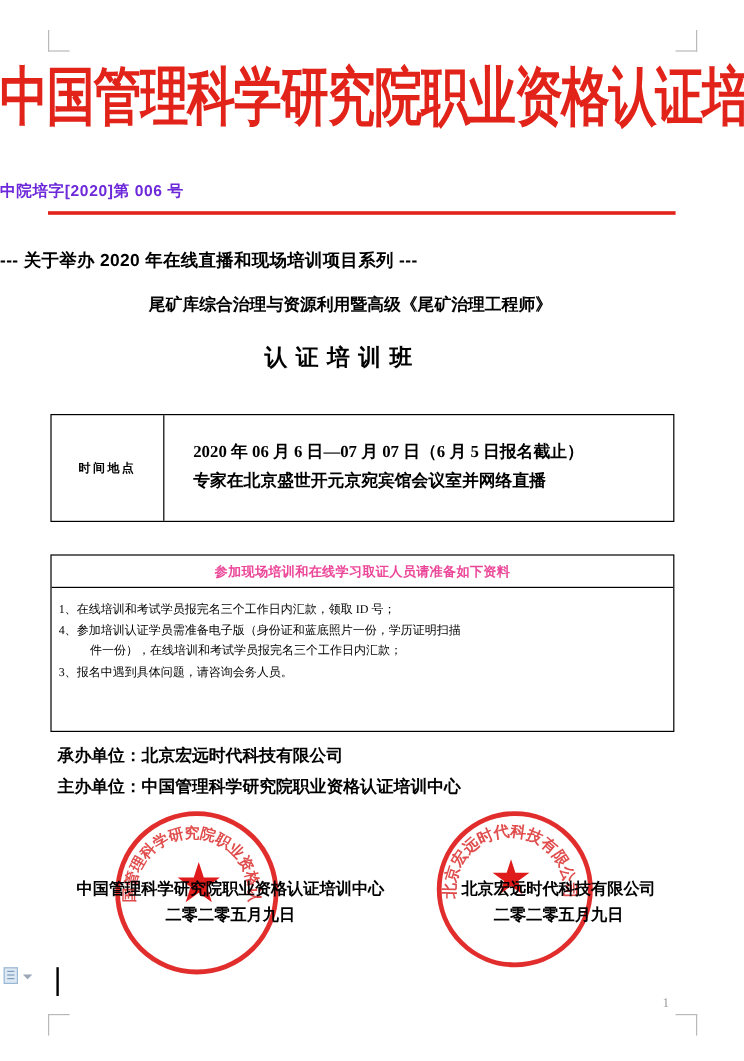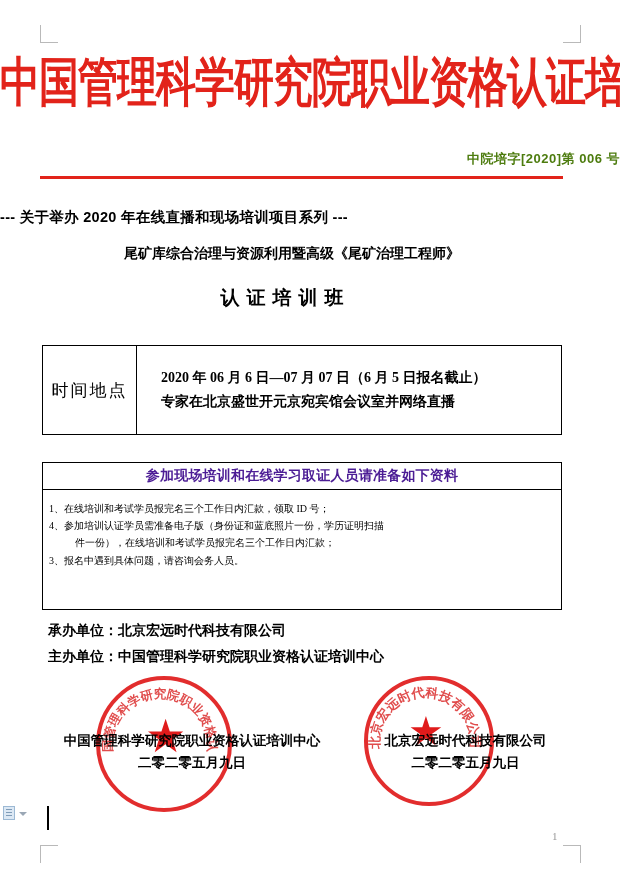--- a/index.html
+++ b/index.html
@@ -45,22 +45,22 @@
     line-height: 1;
     transform: scaleY(1.32);
     transform-origin: center top;
     white-space: nowrap;
   }
   .doc-number {
     position: absolute;
     left: 0;
     top: 150px;
     width: 620px;
-    text-align: right;
-    color: #4d7c0f;
+    text-align: left;
+    color: #6d28d9;
     font-family: "Liberation Sans", "DejaVu Sans", sans-serif;
     font-weight: bold;
     font-size: 13px;
     letter-spacing: 0.5px;
   }
   .red-rule {
     position: absolute;
     left: 40px;
     top: 176px;
     width: 523px;
@@ -116,22 +116,22 @@
     box-sizing: border-box;
     display: flex;
   }
   .tbl-time .cell-label {
     width: 94px;
     border-right: 1px solid #000;
     box-sizing: border-box;
     display: flex;
     align-items: center;
     justify-content: center;
-    font-size: 17px;
-    font-weight: normal;
+    font-size: 10px;
+    font-weight: bold;
     letter-spacing: 2px;
   }
   .tbl-time .cell-value {
     flex: 1;
     display: flex;
     flex-direction: column;
     justify-content: center;
     padding-left: 24px;
     font-size: 14px;
     font-weight: bold;
@@ -147,24 +147,24 @@
     height: 148px;
     border: 1px solid #000;
     box-sizing: border-box;
   }
   .tbl-materials .mat-head {
     height: 26px;
     border-bottom: 1px solid #000;
     display: flex;
     align-items: center;
     justify-content: center;
-    color: #4c1d95;
-    font-family: "Liberation Sans", "DejaVu Sans", sans-serif;
-    font-weight: bold;
-    font-size: 14px;
+    color: #ec4899;
+    font-family: "Liberation Sans", "DejaVu Sans", sans-serif;
+    font-weight: bold;
+    font-size: 11px;
     letter-spacing: 0.2px;
   }
   .tbl-materials .mat-body {
     padding: 10px 8px 0 6px;
   }
   .mat-item {
     font-size: 10px;
     font-weight: normal;
     line-height: 1.72;
   }

